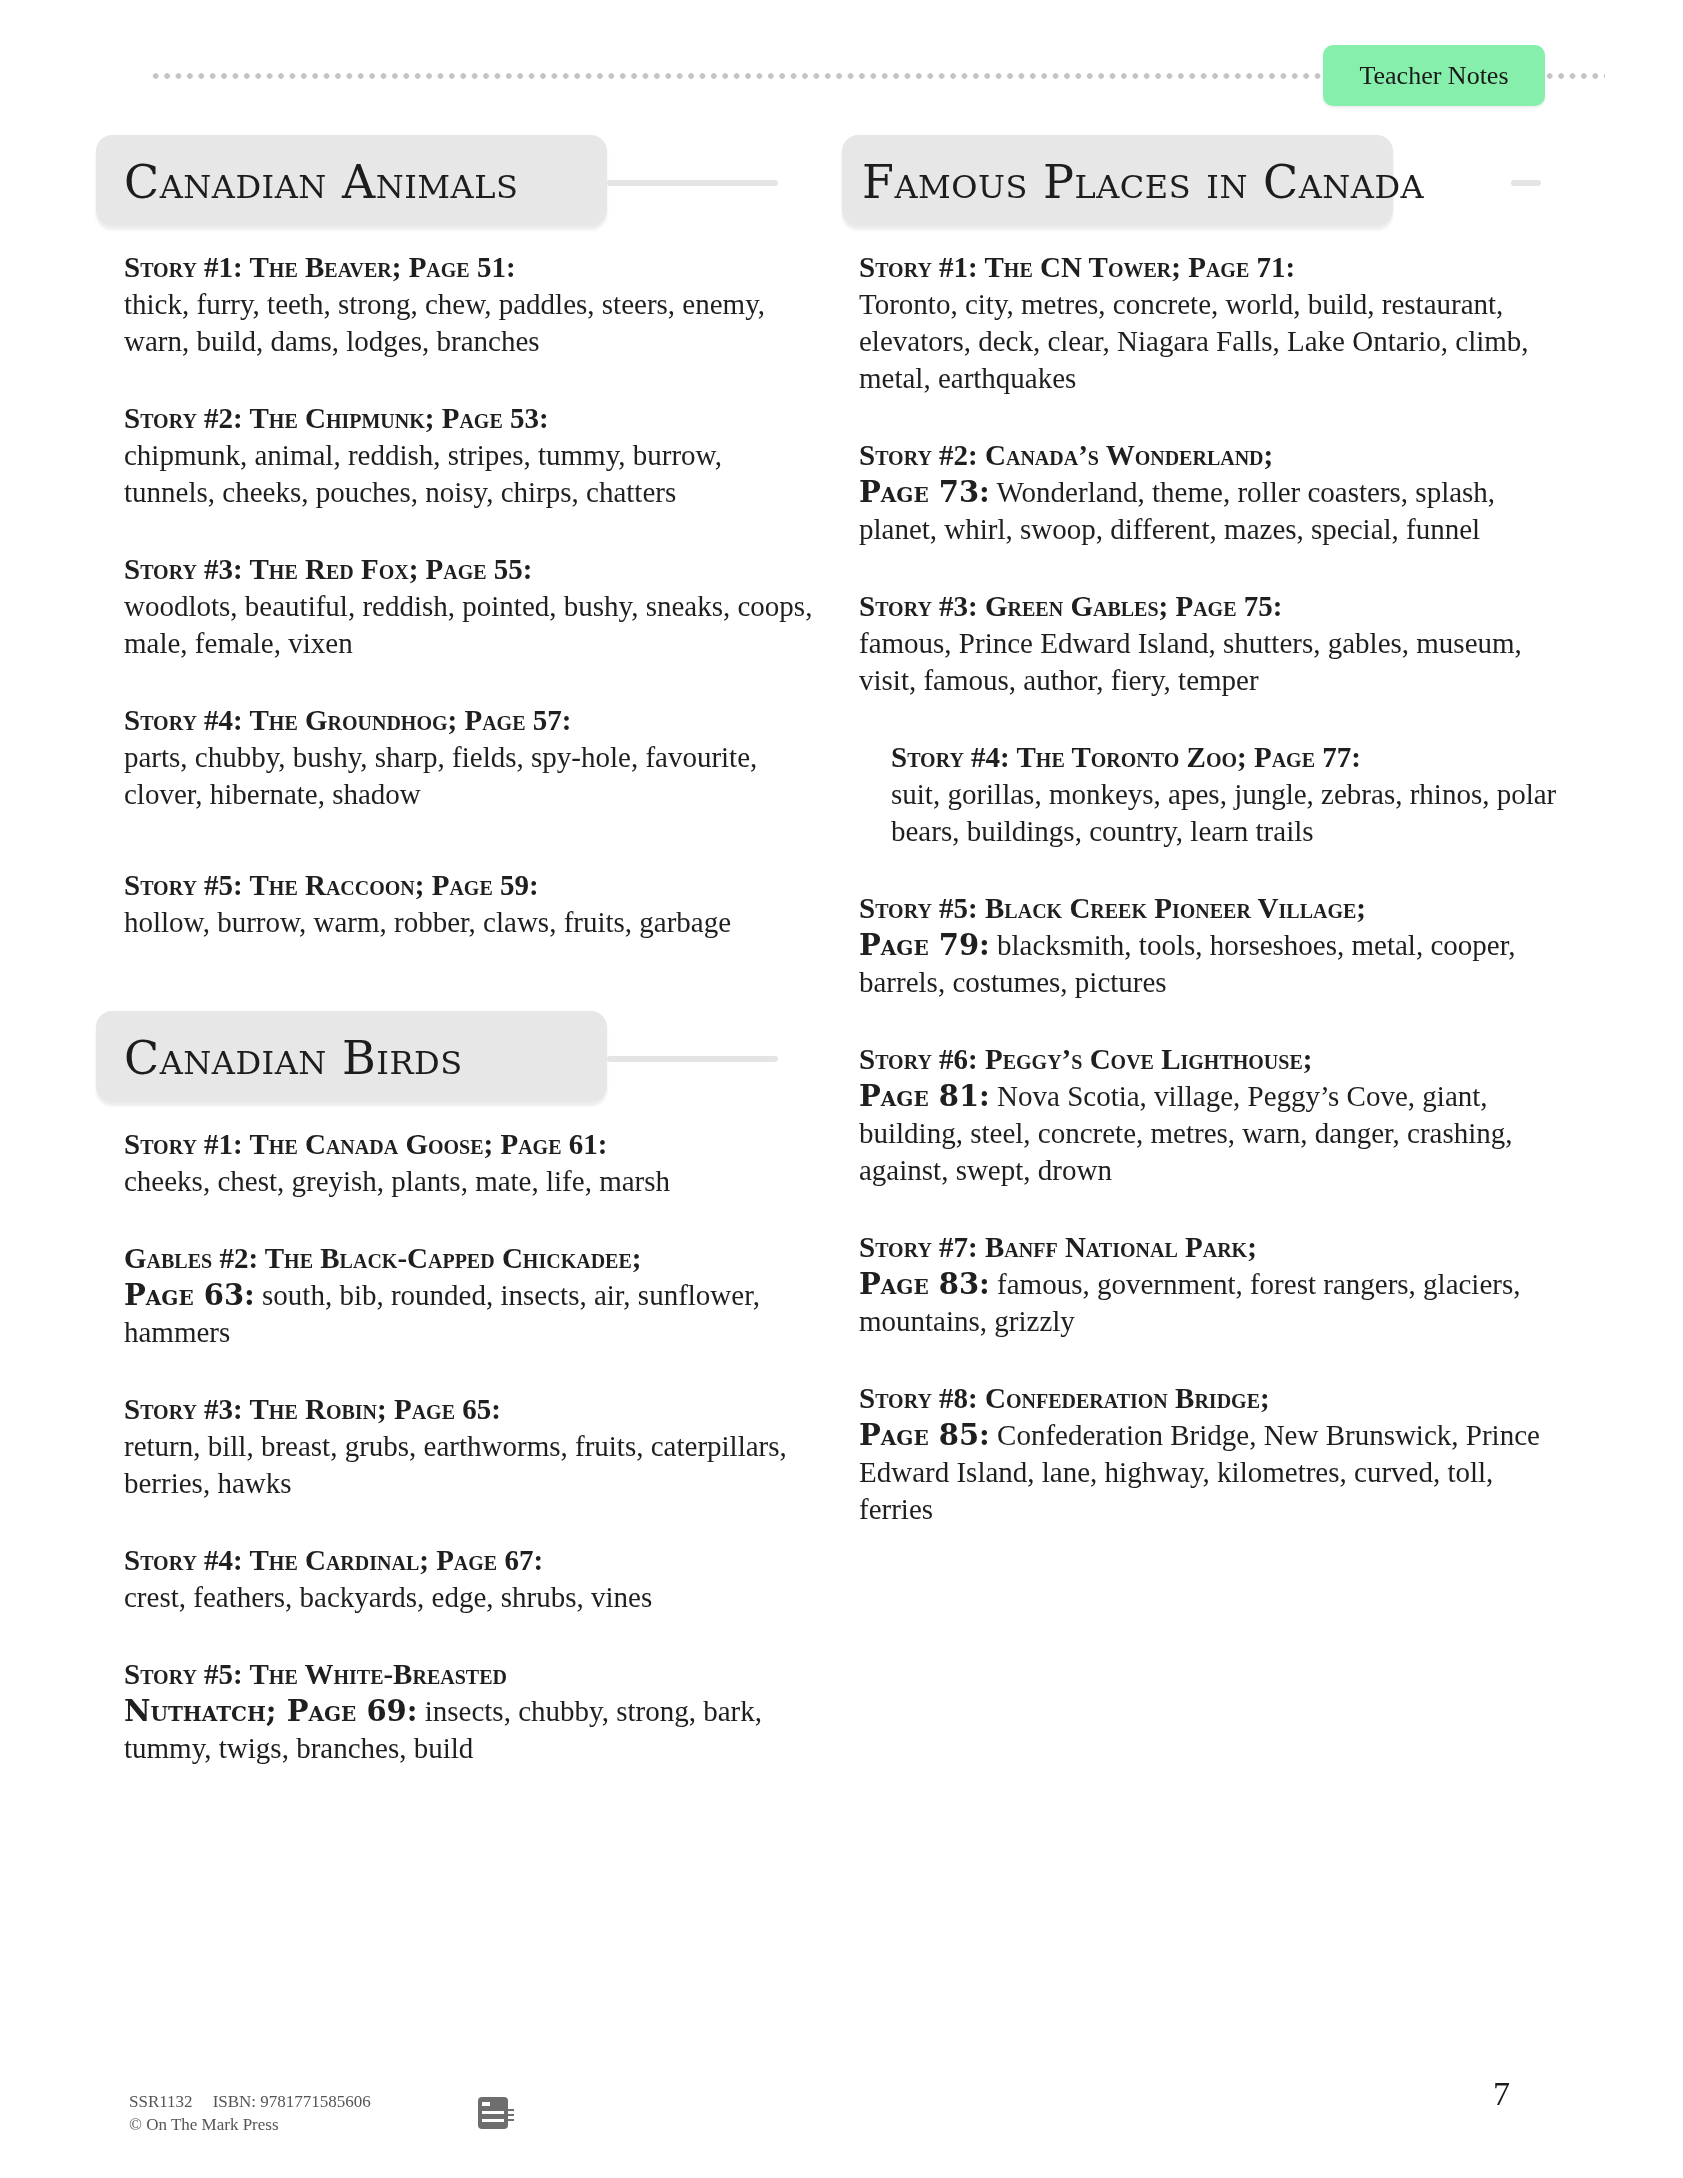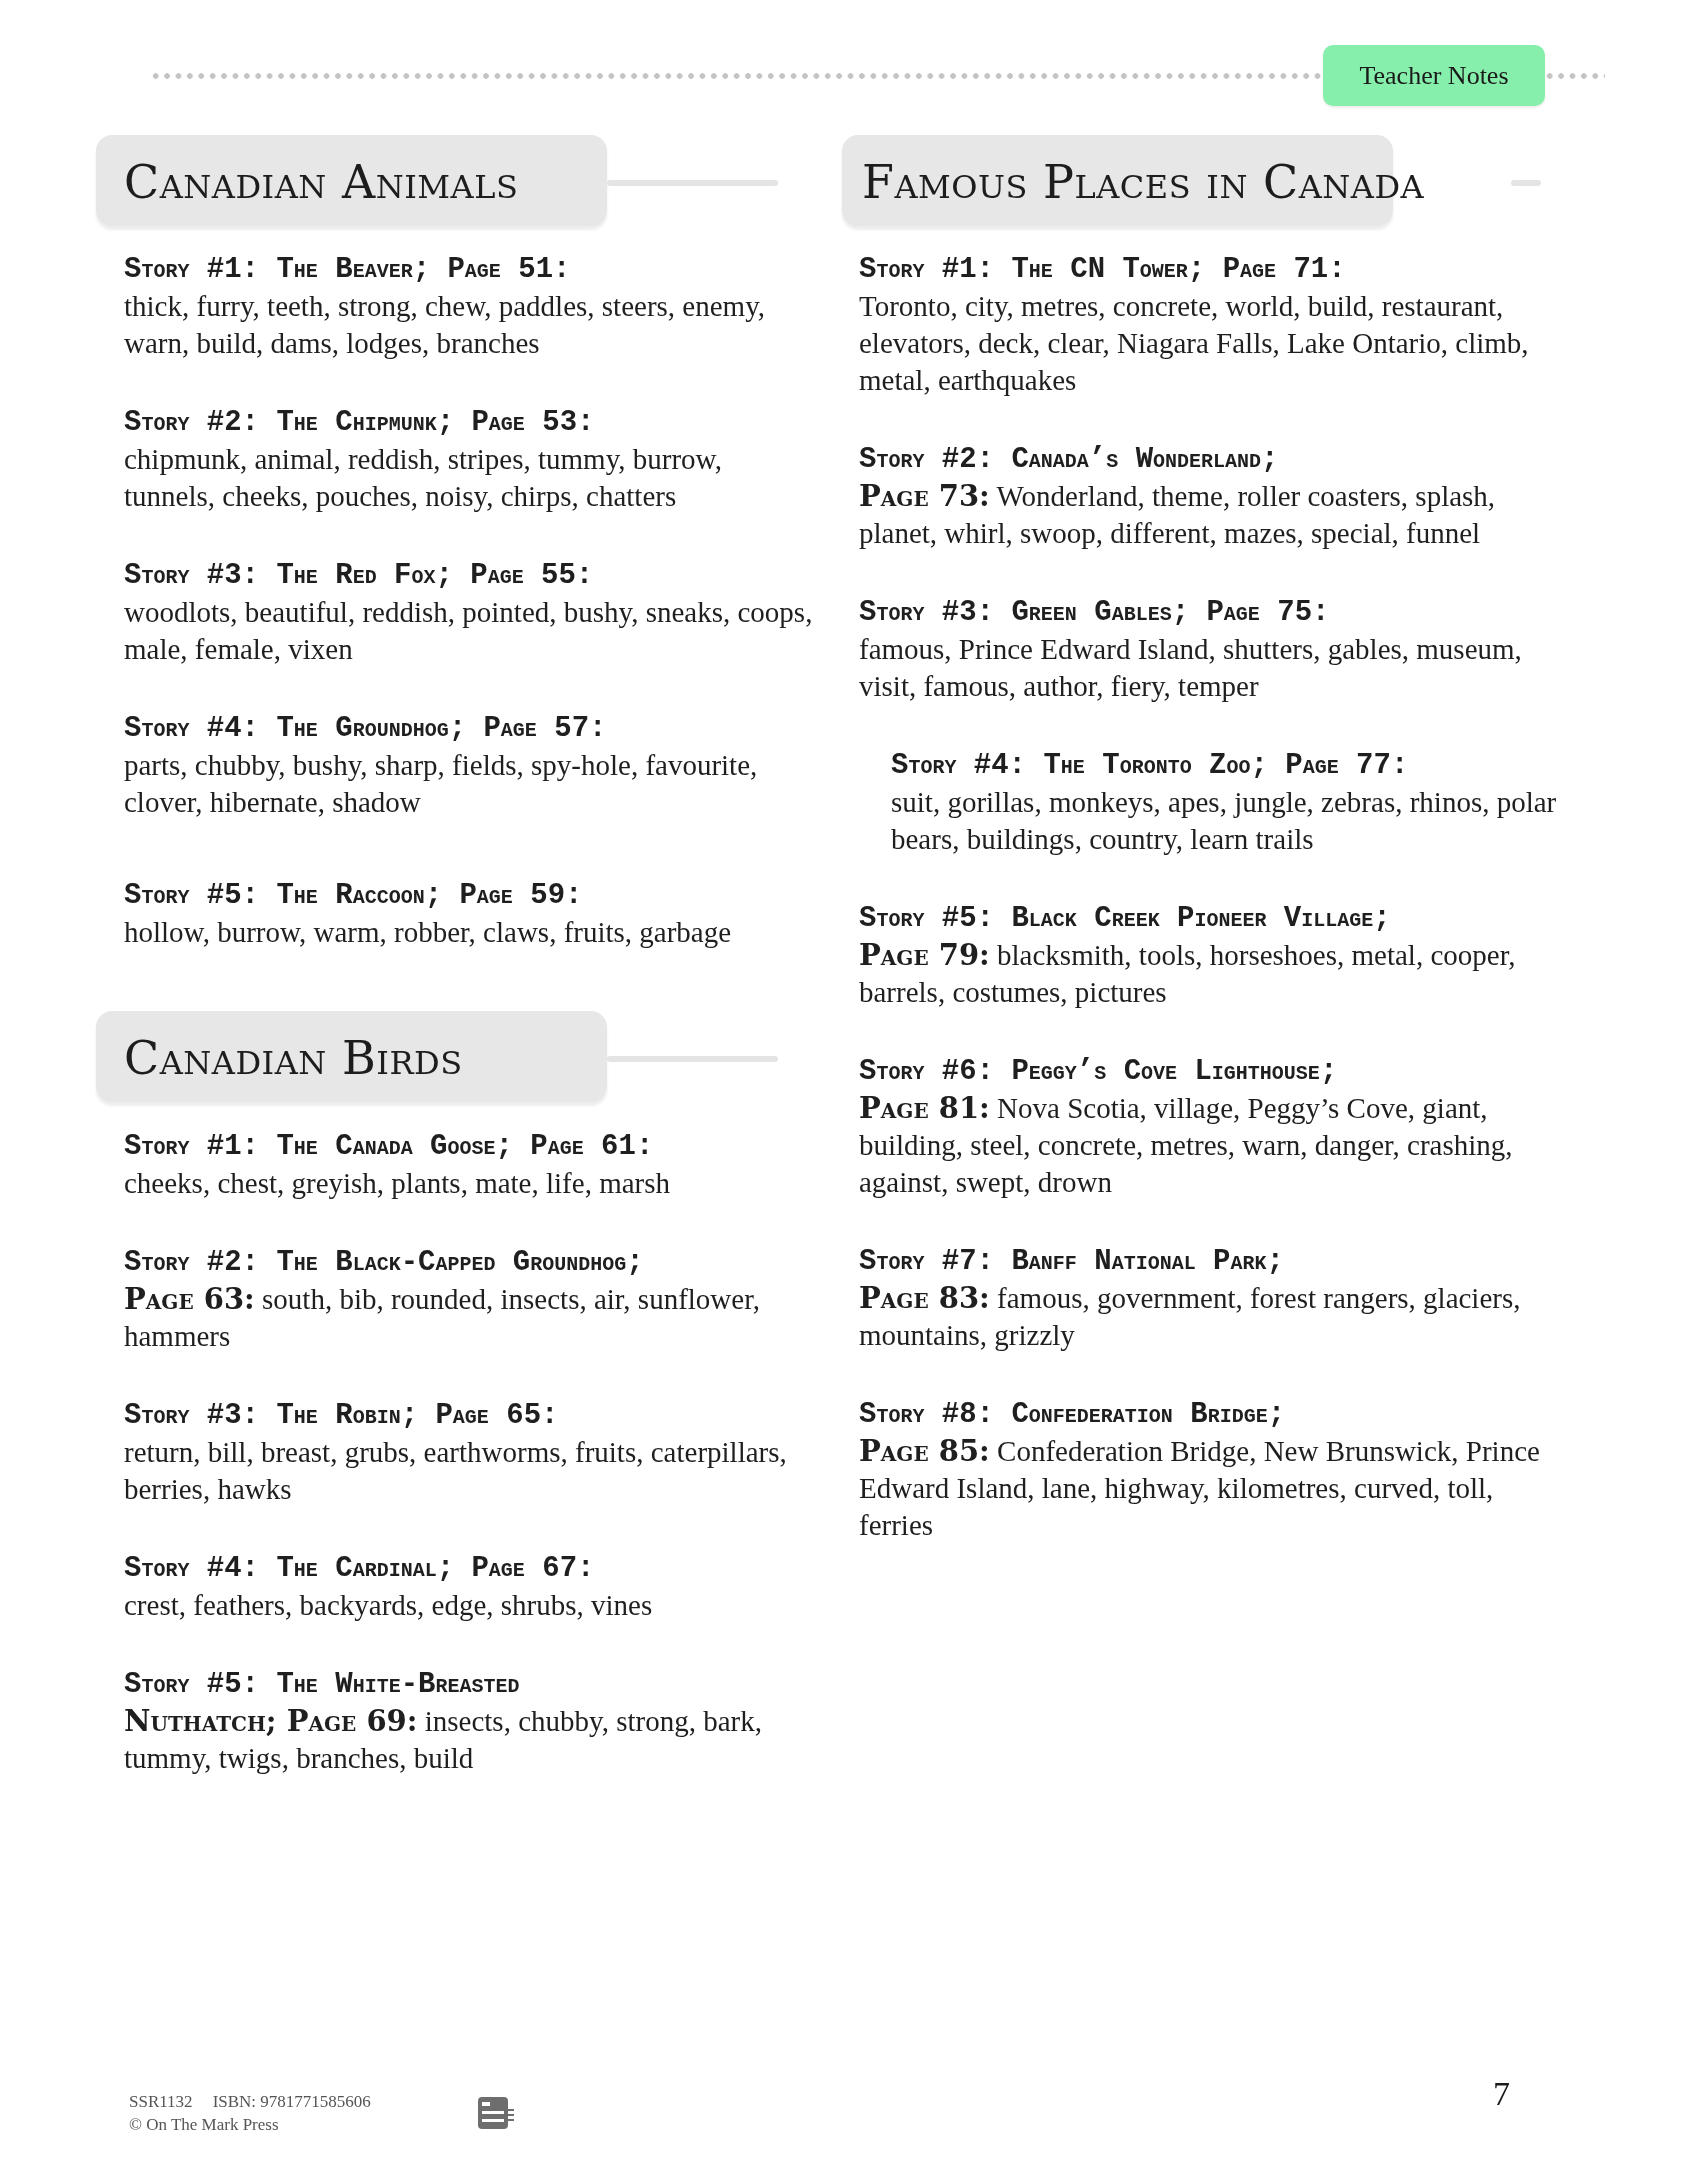--- a/index.html
+++ b/index.html
@@ -23,21 +23,21 @@
              border-radius: 16px; box-shadow: 0 4px 3px #ededed; }
   .sec-box .title { position: absolute; left: 28px; top: 24px; font-family: "DejaVu Serif", serif;
              font-weight: normal; font-variant: small-caps; font-size: 46px; letter-spacing: 0.5px;
              color: #1d1d1d; white-space: nowrap; line-height: 1; }
   .sec-line { position: absolute; height: 6px; background: #e4e4e4; border-radius: 3px; }
 
   
   .col { position: absolute; }
   .story { margin: 0; font-size: 29px; line-height: 37px; color: #1f1f1f;
            font-family: "Liberation Serif", serif; }
-  .story .head { font-family: Liberation Mono, monospace; font-weight: bold; font-variant: small-caps;
+  .story .head { font-family: Liberation Serif, serif; font-weight: bold; font-variant: small-caps;
                  font-size: 29px; letter-spacing: 0; }
   .story .page { font-family: "DejaVu Serif", serif; font-weight: bold; font-variant: small-caps;
                  font-size: 29px; }
 
   
   .footer-info { position: absolute; left: 129px; top: 2090px; font-family: "Liberation Serif", serif;
                  font-size: 17px; line-height: 23px; color: #555; }
   .footer-info .gap { display: inline-block; width: 20px; }
   .book-icon { position: absolute; left: 476px; top: 2095px; width: 40px; height: 36px; }
   .page-num { position: absolute; left: 1493px; top: 2075px; font-family: "Liberation Serif", serif;
@@ -88,21 +88,21 @@
   </div>
   <div class="sec-line" style="left:511px; top:45px; width:171px;"></div>
 </div>
 
 <div class="col" style="left:124px; top:1126px; width:713px;">
   <p class="story" style="margin-bottom:40px;">
     <span class="head">Story #1: The Canada Goose; Page 61:</span><br>
     <span>cheeks, chest, greyish, plants, mate, life, marsh</span>
   </p>
   <p class="story" style="margin-bottom:40px;">
-    <span class="head">Story #2: The Black-Capped Groundhog;</span><br>
+    <span class="head">Gables #2: The Black-Capped Chickadee;</span><br>
     <span class="page">Page 63:</span>
     <span>south, bib, rounded, insects, air, sunflower, hammers</span>
   </p>
   <p class="story" style="margin-bottom:40px;">
     <span class="head">Story #3: The Robin; Page 65:</span><br>
     <span>return, bill, breast, grubs, earthworms, fruits, caterpillars, berries, hawks</span>
   </p>
   <p class="story" style="margin-bottom:40px;">
     <span class="head">Story #4: The Cardinal; Page 67:</span><br>
     <span>crest, feathers, backyards, edge, shrubs, vines</span>

